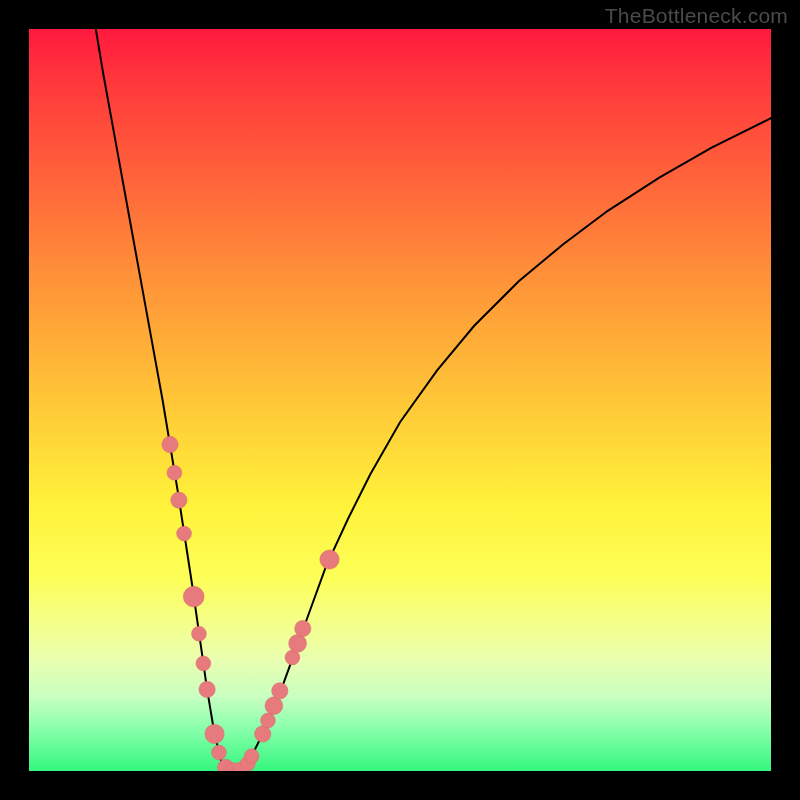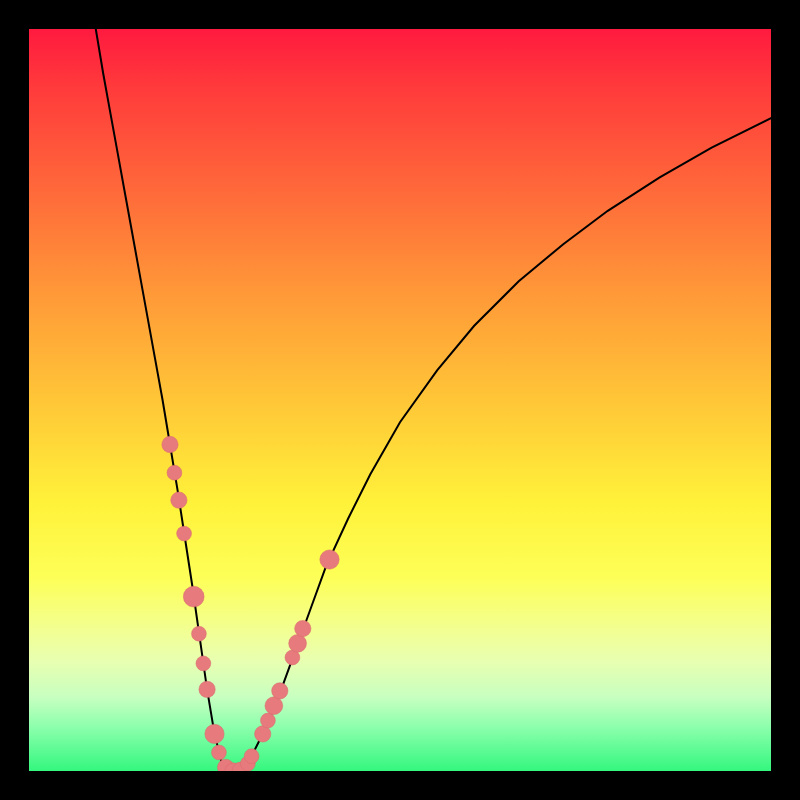--- a/index.html
+++ b/index.html
@@ -77,13 +77,14 @@
         <circle cx="233.73" cy="704.90" r="8.16" fill="#e77a7d" stroke="#d86a6d" stroke-width="0.5"></circle>
         <circle cx="238.92" cy="691.54" r="7.42" fill="#e77a7d" stroke="#d86a6d" stroke-width="0.5"></circle>
         <circle cx="244.86" cy="676.70" r="8.90" fill="#e77a7d" stroke="#d86a6d" stroke-width="0.5"></circle>
         <circle cx="250.80" cy="661.86" r="8.16" fill="#e77a7d" stroke="#d86a6d" stroke-width="0.5"></circle>
         <circle cx="263.41" cy="628.47" r="7.42" fill="#e77a7d" stroke="#d86a6d" stroke-width="0.5"></circle>
         <circle cx="268.60" cy="614.38" r="8.90" fill="#e77a7d" stroke="#d86a6d" stroke-width="0.5"></circle>
         <circle cx="273.80" cy="599.54" r="8.16" fill="#e77a7d" stroke="#d86a6d" stroke-width="0.5"></circle>
         <circle cx="300.51" cy="530.53" r="9.65" fill="#e77a7d" stroke="#d86a6d" stroke-width="0.5"></circle>
       </svg>
   </div>
+  <div class="watermark">TheBottleneck.com</div>
 </div>
 
 </body></html>

